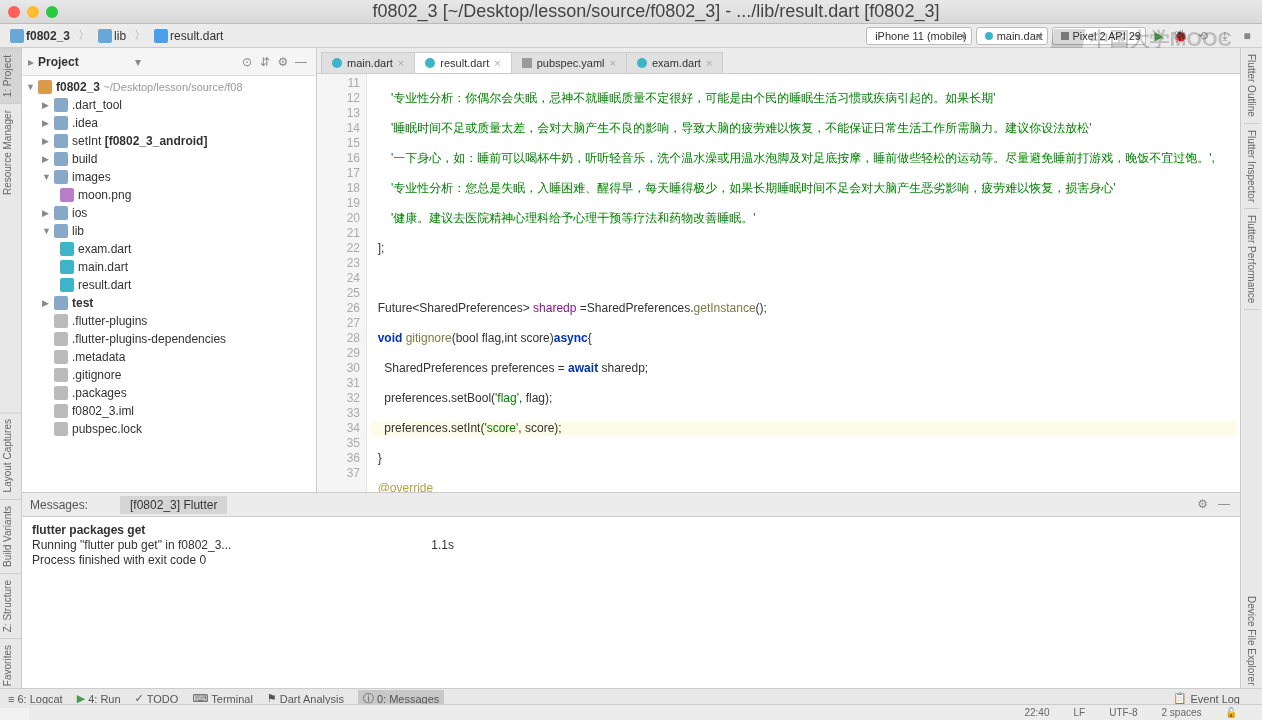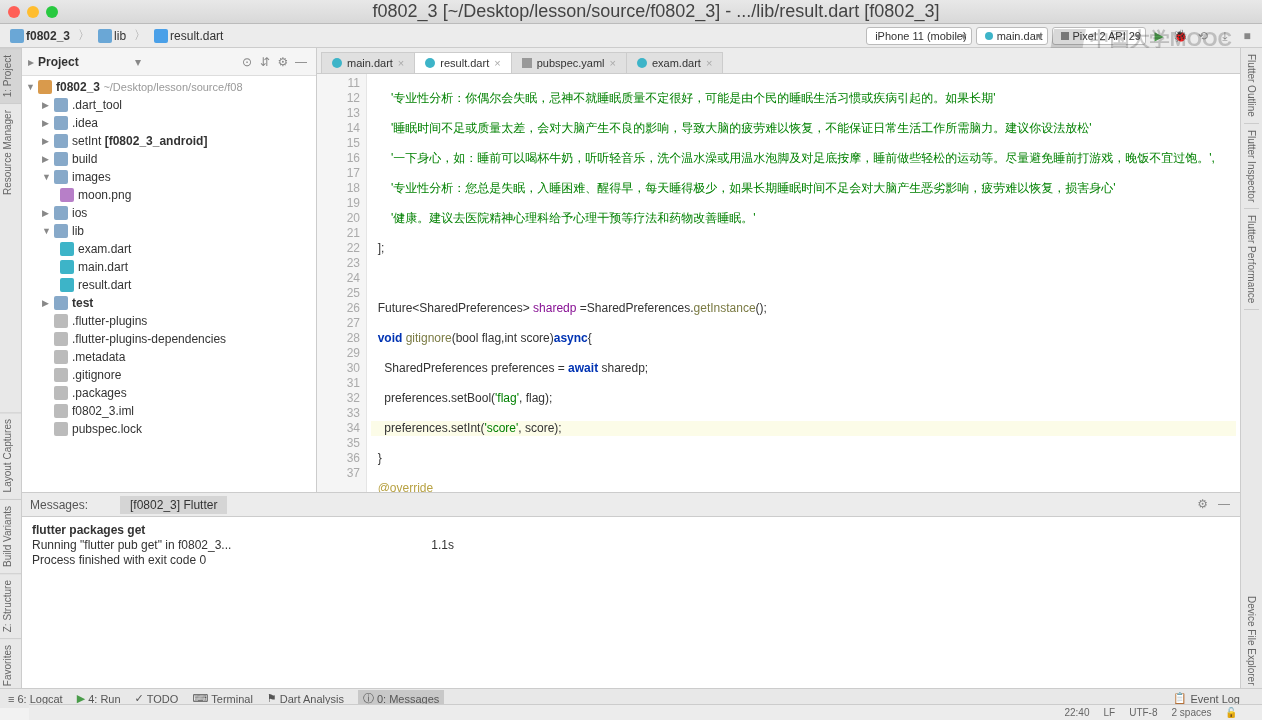--- a/index.html
+++ b/index.html
@@ -68,21 +68,21 @@
 .messages-panel .mhead .mtab{ margin-left:16px; padding:2px 10px; background:#d5d5d5;}
 .messages-panel .mbody{ padding:6px 10px; font-family:Menlo, Consolas, monospace; font-size:12px; line-height:15px;}
 .messages-panel .mbody .b{font-weight:bold;}
 .micon{ position:absolute; right:10px; top:4px; display:flex; gap:10px; color:#888;}
 
 .bottom-bar { position:absolute; bottom:12px; left:0; right:0; height:20px; background:#e8e8e8; border-top:1px solid #ccc; display:flex; align-items:center; padding:0 8px; font-size:11px; color:#555;}
 .bottom-bar .bitem{ margin-right:14px; display:flex; align-items:center; gap:3px; cursor:pointer;}
 .bottom-bar .bitem.active{ background:#c8c8c8; padding:1px 5px;}
 .bottom-bar .spacer{flex:1;}
 
-.status-bar{ position:absolute; bottom:0; left:0; right:0; height:16px; background:#ececec; border-top:1px solid #ccc; display:flex; justify-content:flex-end; align-items:center; padding:0 24px; gap:14px; font-size:10px; color:#666;margin-left:29px;}
+.status-bar{ position:absolute; bottom:0; left:0; right:0; height:16px; background:#ececec; border-top:1px solid #ccc; display:flex; justify-content:flex-end; align-items:center; padding:0 24px; gap:24px; font-size:10px; color:#666;margin-left:29px;}
 
 .watermark{ position:absolute; right:30px; top:26px; font-size:20px; color:rgba(50,50,50,0.25); font-weight:bold; pointer-events:none; display:flex; align-items:center; gap:6px;}
 .watermark .cube{width:32px;height:22px;background:rgba(60,60,60,0.2); transform:skewX(-10deg);}
 </style>
 </head>
 <body>
 
 <div class="titlebar">
   <div class="traffic">
     <div class="tl red"></div>

